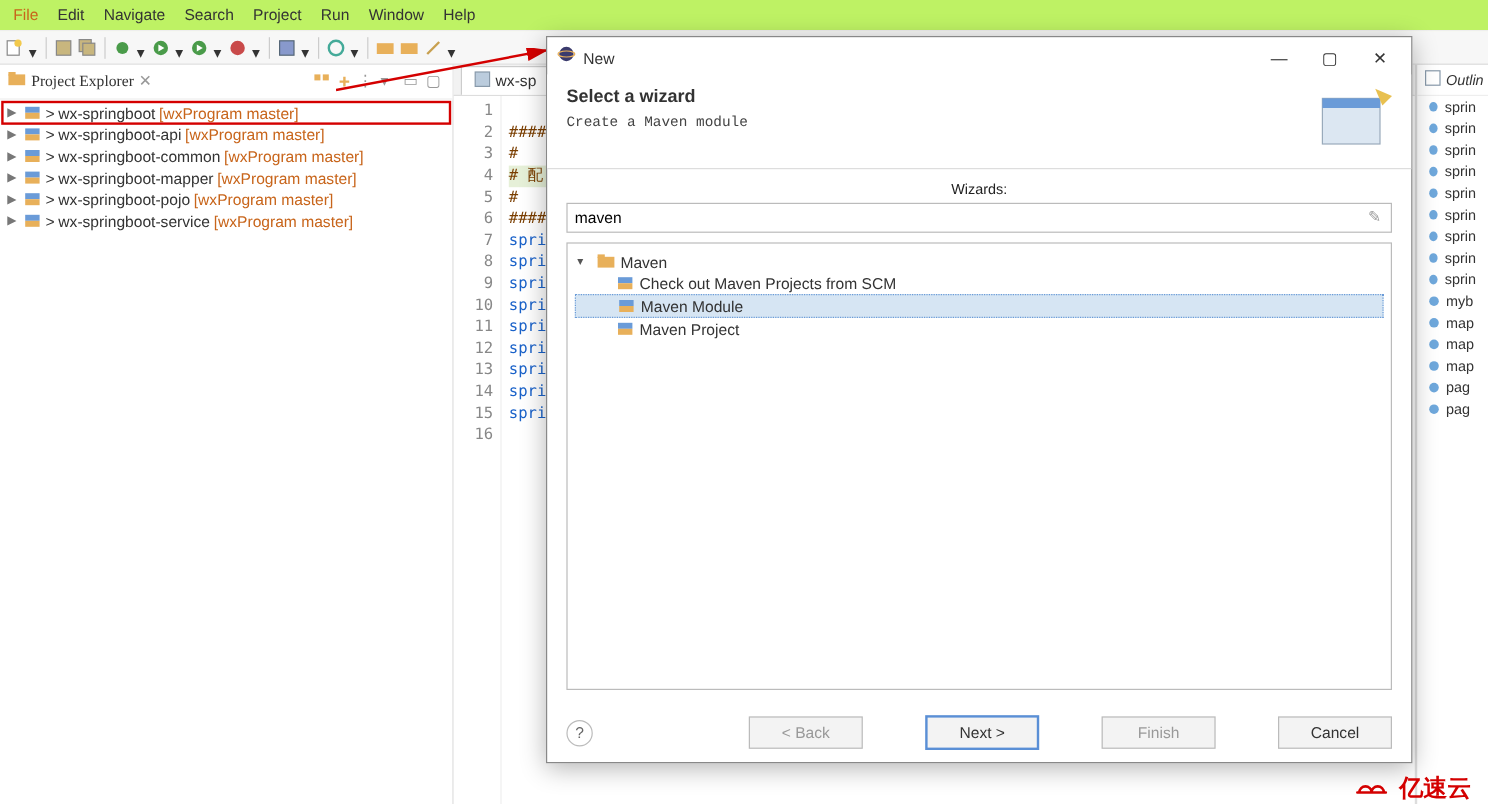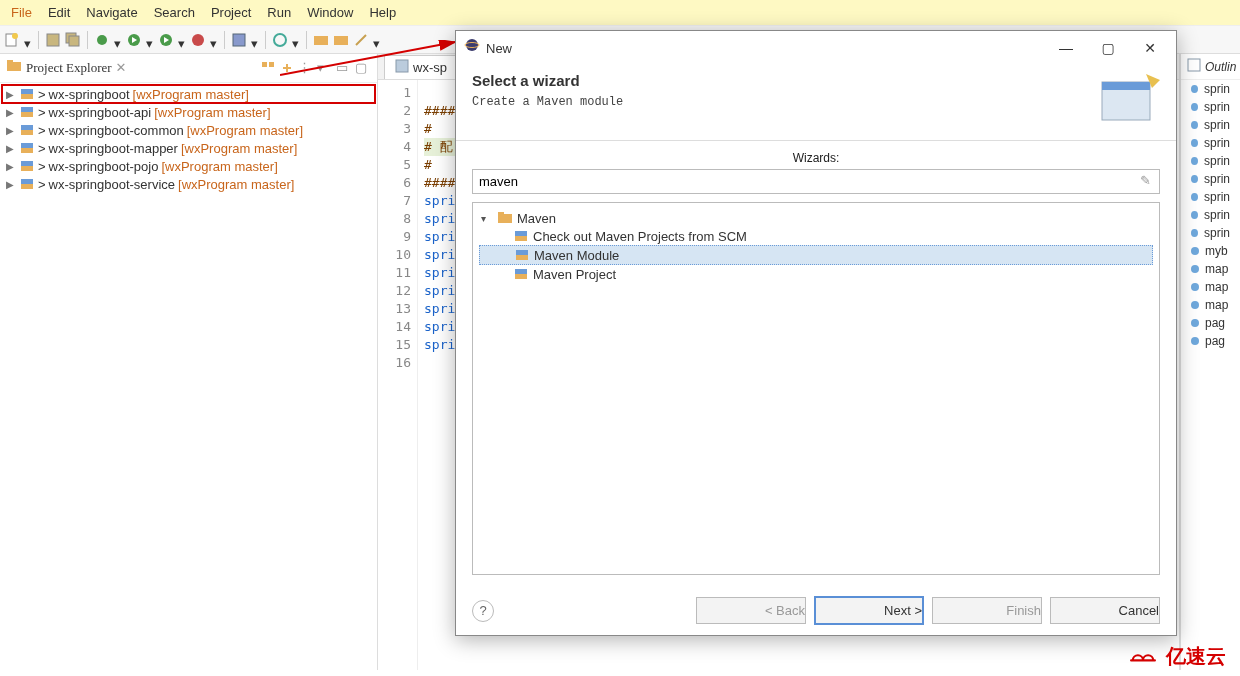--- a/index.html
+++ b/index.html
@@ -1,17 +1,17 @@
 <!DOCTYPE html>
 <html><head>
 <meta charset="utf-8">
 <style>
 * { box-sizing: border-box; margin: 0; padding: 0; }
 body { font-family: "Segoe UI", Arial, sans-serif; font-size: 13px; background: #fff; color: #333; overflow: hidden; width: 1240px; height: 676px; position: relative; }
-.menubar { display: flex; gap: 2px; padding: 2px 4px; background: #fef9c3; border-bottom: 1px solid #eee; }
+.menubar { display: flex; gap: 2px; padding: 2px 4px; background: #bef264; border-bottom: 1px solid #eee; }
 .menubar span { padding: 3px 7px; cursor: default; }
 .menubar span:first-child { color: #c8651b; }
 .toolbar { display: flex; align-items: center; gap: 4px; padding: 2px 4px; height: 28px; border-bottom: 1px solid #ddd; background: #f7f7f7; }
 .tb-btn { width: 16px; height: 16px; display: inline-block; }
 .tb-sep { width: 1px; height: 18px; background: #ccc; margin: 0 2px; }
 .tb-arrow { width: 8px; height: 8px; display: inline-block; }
 .main-area { display: flex; height: calc(100% - 60px); }
 .left-panel { width: 378px; border-right: 1px solid #ddd; display: flex; flex-direction: column; }
 .panel-header { display: flex; align-items: center; padding: 4px 6px; background: #fff; border-bottom: 1px solid #eee; }
 .panel-header .title { flex: 1; display: flex; align-items: center; gap: 4px; font-family: Liberation Serif, serif; }
@@ -58,21 +58,21 @@
 .filter-wrap input { width: 100%; padding: 4px 24px 4px 6px; border: 1px solid #bbb; font-size: 13px; }
 .filter-wrap .clr { position: absolute; right: 6px; top: 4px; width: 14px; height: 14px; color: #999; }
 .wizard-tree { flex: 1; border: 1px solid #bbb; padding: 6px; overflow: auto; background: #fff; }
 .wiz-item { display: flex; align-items: center; gap: 4px; padding: 1px 2px; cursor: default; }
 .wiz-item.indent1 { padding-left: 34px; }
 .wiz-item.selected { background: #d6e5f3; border: 1px dotted #6a9bd8; }
 .wiz-item .caret { width: 12px; font-size: 10px; color: #555; }
 .wiz-item .ico { width: 16px; height: 16px; }
 .dlg-buttons { display: flex; justify-content: flex-end; align-items: center; gap: 8px; padding: 10px 16px; border-top: 1px solid transparent; }
 .dlg-buttons .help { margin-right: auto; width: 22px; height: 22px; border: 1px solid #bbb; border-radius: 50%; text-align: center; line-height: 20px; color: #666; cursor: default; }
-.dbtn { width: 110px; padding: 5px 0; border: 1px solid #bbb; background: #f3f3f3; text-align: right; cursor: default; font-size: 13px; }
+.dbtn { width: 95px; padding: 5px 0; border: 1px solid #bbb; background: #f3f3f3; text-align: center; cursor: default; font-size: 13px; margin-left: 44px; }
 .dbtn.disabled { color: #999; }
 .dbtn.primary { border: 2px solid #5a8fd6; }
 .arrow-line { position: absolute; left: 280px; top: 40px; width: 200px; height: 40px; pointer-events: none; }
 .brand { position: absolute; right: 14px; bottom: 6px; color: #d40000; font-size: 20px; font-weight: bold; display: flex; align-items: center; gap: 6px; }
 .brand svg { width: 34px; height: 24px; }
 </style>
 </head>
 <body>
 
 <div class="menubar">

